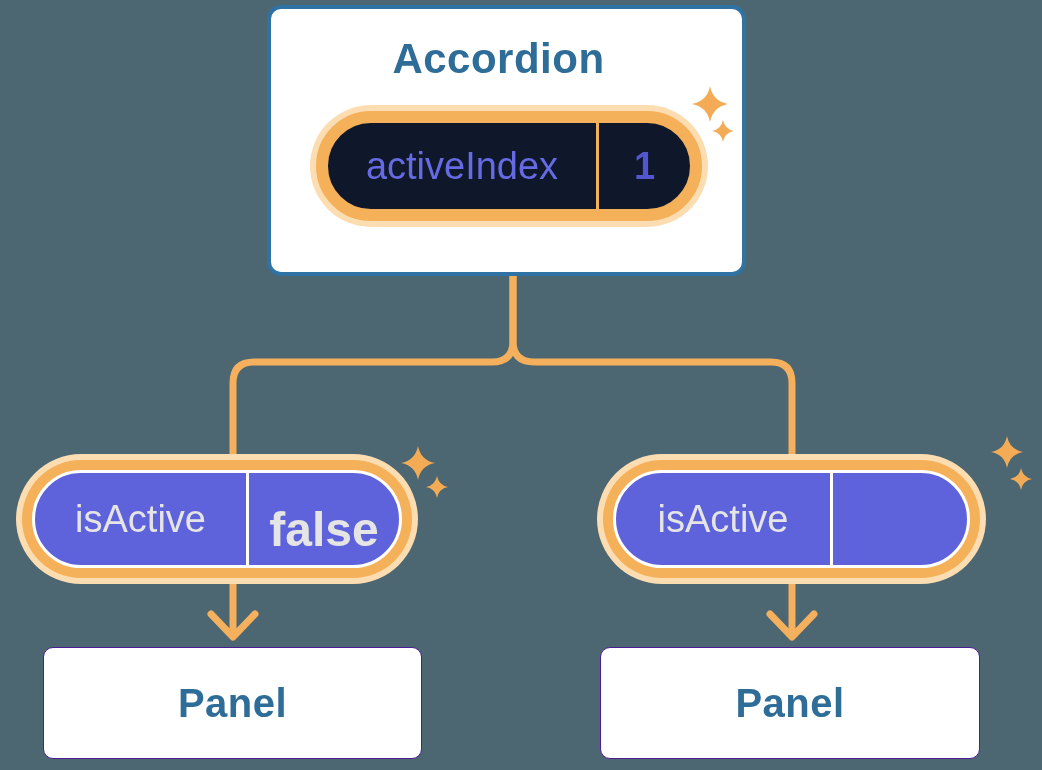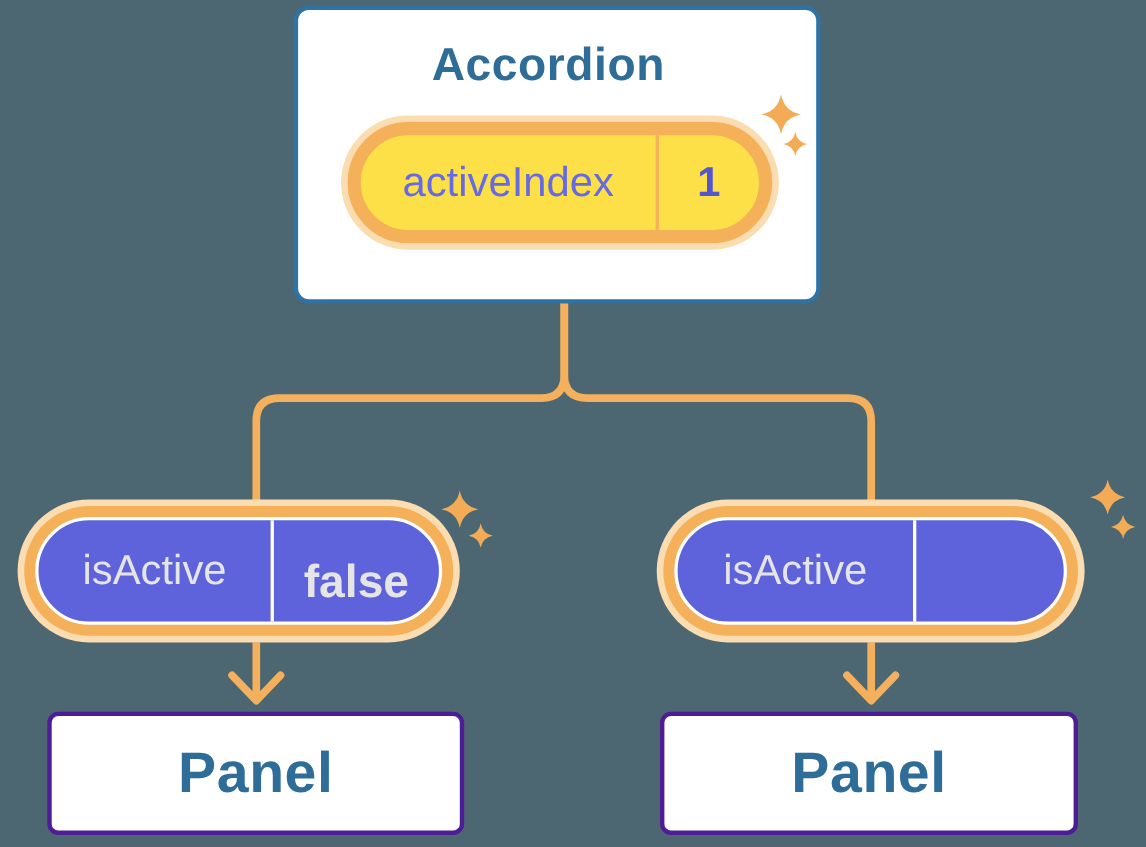--- a/index.html
+++ b/index.html
@@ -18,21 +18,21 @@
     position:absolute;left:267px;top:5px;width:479px;height:271px;z-index:2;
     background:#ffffff;border:4px solid #2E73A3;border-radius:14px;
   }
   .card-title{
     position:absolute;left:0;right:16px;top:26px;text-align:center;
     font-size:42px;font-weight:600;color:#2F6D99;letter-spacing:0.5px;
   }
   
   .state-pill{
     position:absolute;left:316px;top:111px;width:386px;height:110px;z-index:3;
-    background:#fde047;border:12px solid #F5B05A;border-radius:999px;
+    background:#0f172a;border:12px solid #F5B05A;border-radius:999px;
     box-shadow:0 0 0 6px #FBDDB1;
     display:flex;align-items:stretch;
   }
   .state-cell{display:flex;align-items:center;justify-content:center;}
   .state-cell.label{width:268px;font-size:38px;color:#666AE3;}
   .state-cell.value{flex:1;font-size:38px;font-weight:700;color:#5356CF;}
   .state-divider{width:3px;background:#F5B05A;}
 
   
   .prop-pill{
@@ -40,29 +40,29 @@
     background:#5E63DB;border:3px solid #ffffff;border-radius:999px;
     box-shadow:0 0 0 10px #F5B05A, 0 0 0 16px #FBDDB1;
     display:flex;align-items:stretch;
   }
   .prop-pill.left{left:32px;top:470px;width:370px;}
   .prop-pill.right{left:613px;top:470px;width:357px;}
   .prop-cell{display:flex;align-items:center;justify-content:center;color:#e5e5e5;}
   .prop-cell.label{font-size:38px;font-weight:400;}
   .prop-pill.left  .prop-cell.label{width:211px;}
   .prop-pill.right .prop-cell.label{width:214px;}
-  .prop-cell.value{flex:1;font-size:42px;font-weight:700;margin-top:20px;}
+  .prop-cell.value{flex:1;font-size:48px;font-weight:700;margin-top:20px;}
   .prop-divider{width:3px;background:#ffffff;}
 
   
   .panel{
     position:absolute;z-index:2;height:112px;top:647px;
-    background:#ffffff;border:4px solid #4c1d95;border-radius:10px;
+    background:#ffffff;border:1px solid #4c1d95;border-radius:10px;
     display:flex;align-items:center;justify-content:center;
-    font-size:52px;font-weight:600;color:#2F6D99;letter-spacing:0.5px;
+    font-size:40px;font-weight:600;color:#2F6D99;letter-spacing:0.5px;
   }
   .panel.left{left:43px;width:379px;}
   .panel.right{left:600px;width:380px;}
 </style>
 </head>
 <body>
 
 <div class="canvas">
 
   <svg class="layer lines" viewBox="0 0 1042 770">

